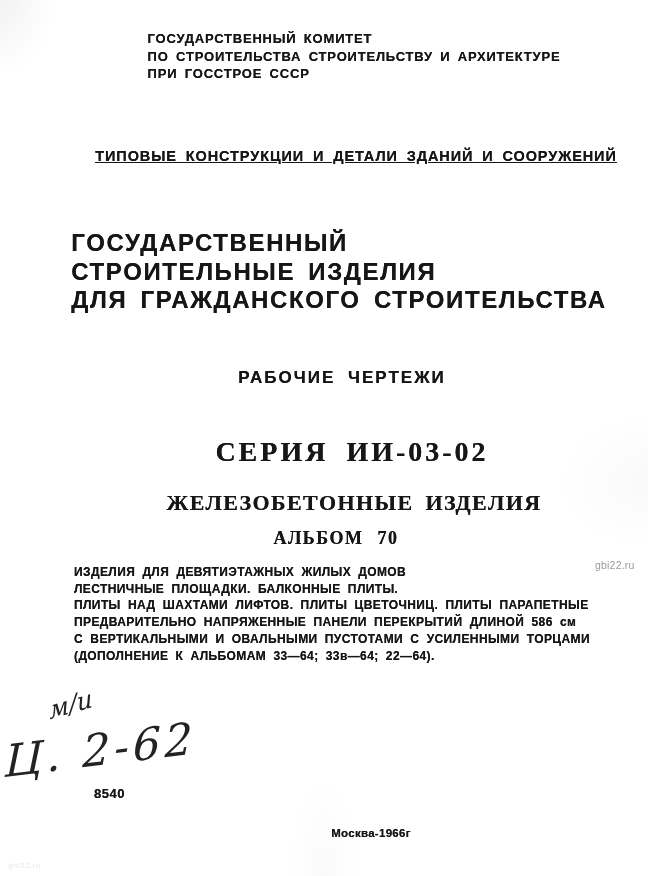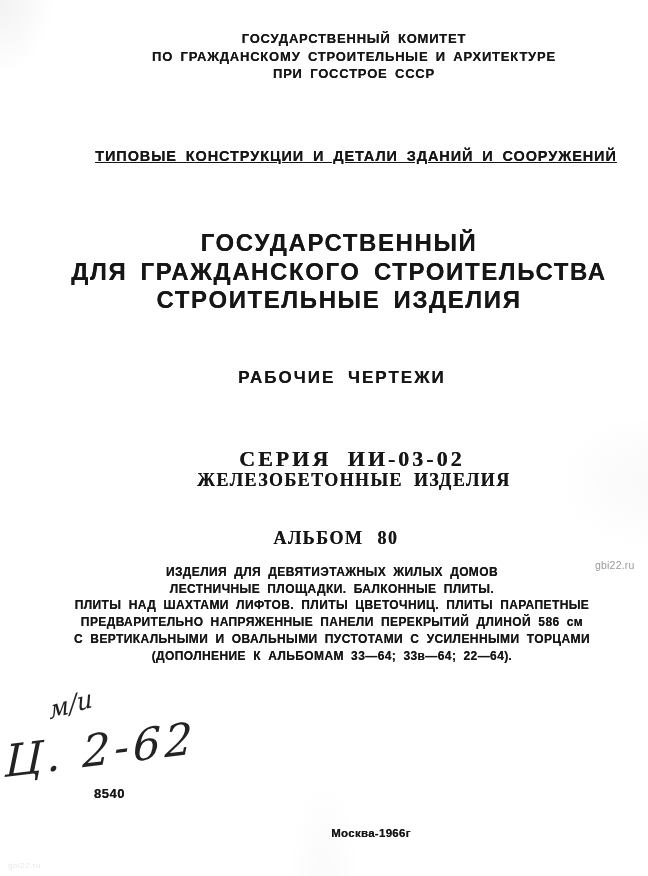--- a/index.html
+++ b/index.html
@@ -10,43 +10,43 @@
     background:#ffffff;
     background-image:
       radial-gradient(ellipse at 0% 0%, rgba(0,0,0,0.05), transparent 6%),
       radial-gradient(ellipse at 100% 55%, rgba(0,0,0,0.025), transparent 10%),
       radial-gradient(ellipse at 50% 100%, rgba(0,0,0,0.02), transparent 8%);
     overflow:hidden;
     font-family:"Liberation Sans", sans-serif;
     color:#161616;
   }
   .abs{position:absolute;}
-  .ctr{left:50%;white-space:nowrap;text-align:center;}
+  .ctr{left:50%;white-space:nowrap;text-align:left;}
   .ink{color:#161616;text-shadow:0 0 0.6px rgba(10,10,10,0.85);}
   
   .org{top:30px;transform:translateX(calc(-50% + 30px));
        font-size:13px;font-weight:bold;line-height:17.5px;
        letter-spacing:0.8px;word-spacing:3px;}
   
   .series-hdr{top:148px;transform:translateX(calc(-50% + 32px));
        font-size:14.5px;font-weight:bold;letter-spacing:0.9px;word-spacing:4px;text-decoration:underline;}
   
   .main-title{top:229px;transform:translateX(calc(-50% + 15px));
        font-size:24px;font-weight:bold;line-height:28.5px;
        letter-spacing:1.6px;word-spacing:5px;}
   
   .doc-type{top:368px;transform:translateX(calc(-50% + 18px));
        font-size:17px;font-weight:bold;letter-spacing:2px;word-spacing:6px;}
   
   .series-num{top:436px;transform:translateX(calc(-50% + 28px));
        font-family:"Liberation Serif", serif;
-       font-size:22px;font-weight:bold;letter-spacing:3px;word-spacing:8px;margin-top:10px;}
-  .material{top:470px;transform:translateX(calc(-50% + 30px));
+       font-size:28px;font-weight:bold;letter-spacing:3px;word-spacing:8px;}
+  .material{top:490px;transform:translateX(calc(-50% + 30px));
        font-family:"Liberation Serif", serif;
-       font-size:18px;font-weight:bold;letter-spacing:1.4px;word-spacing:5px;}
+       font-size:22px;font-weight:bold;letter-spacing:1.4px;word-spacing:5px;}
   .album{top:528px;transform:translateX(calc(-50% + 12px));
        font-family:"Liberation Serif", serif;
        font-size:18px;font-weight:bold;letter-spacing:1.5px;word-spacing:8px;}
   
   .contents{top:564px;transform:translateX(calc(-50% + 8px));
        font-size:12px;font-weight:bold;line-height:16.7px;
        letter-spacing:0.4px;word-spacing:3.5px;}
   
   .watermark{top:559px;left:595px;font-size:10.5px;color:#9a9a9a;
        font-weight:normal;letter-spacing:0.2px;}
@@ -64,39 +64,39 @@
   .imprint{top:827px;transform:translateX(calc(-50% + 47px));
        font-size:11.5px;font-weight:bold;letter-spacing:0.3px;}
 </style>
 </head>
 <body>
 
 <div class="sheet">
 
   <div class="abs ctr org ink">
     <div>ГОСУДАРСТВЕННЫЙ КОМИТЕТ</div>
-    <div>ПО ГРАЖДАНСКОМУ СТРОИТЕЛЬНЫЕ И АРХИТЕКТУРЕ</div>
+    <div>ПО СТРОИТЕЛЬСТВА СТРОИТЕЛЬСТВУ И АРХИТЕКТУРЕ</div>
     <div>ПРИ ГОССТРОЕ СССР</div>
   </div>
 
   <div class="abs ctr series-hdr ink">ТИПОВЫЕ КОНСТРУКЦИИ И ДЕТАЛИ ЗДАНИЙ И СООРУЖЕНИЙ</div>
 
   <div class="abs ctr main-title ink">
     <div>ГОСУДАРСТВЕННЫЙ</div>
+    <div>СТРОИТЕЛЬНЫЕ ИЗДЕЛИЯ</div>
     <div>ДЛЯ ГРАЖДАНСКОГО СТРОИТЕЛЬСТВА</div>
-    <div>СТРОИТЕЛЬНЫЕ ИЗДЕЛИЯ</div>
   </div>
 
   <div class="abs ctr doc-type ink">РАБОЧИЕ ЧЕРТЕЖИ</div>
 
   <div class="abs ctr series-num ink">СЕРИЯ ИИ-03-02</div>
 
   <div class="abs ctr material ink">ЖЕЛЕЗОБЕТОННЫЕ ИЗДЕЛИЯ</div>
 
-  <div class="abs ctr album ink">АЛЬБОМ 80</div>
+  <div class="abs ctr album ink">АЛЬБОМ 70</div>
 
   <div class="abs ctr contents ink">
     <div>ИЗДЕЛИЯ ДЛЯ ДЕВЯТИЭТАЖНЫХ ЖИЛЫХ ДОМОВ</div>
     <div>ЛЕСТНИЧНЫЕ ПЛОЩАДКИ. БАЛКОННЫЕ ПЛИТЫ.</div>
     <div>ПЛИТЫ НАД ШАХТАМИ ЛИФТОВ. ПЛИТЫ ЦВЕТОЧНИЦ. ПЛИТЫ ПАРАПЕТНЫЕ</div>
     <div>ПРЕДВАРИТЕЛЬНО НАПРЯЖЕННЫЕ ПАНЕЛИ ПЕРЕКРЫТИЙ ДЛИНОЙ 586 см</div>
     <div>С ВЕРТИКАЛЬНЫМИ И ОВАЛЬНЫМИ ПУСТОТАМИ С УСИЛЕННЫМИ ТОРЦАМИ</div>
     <div>(ДОПОЛНЕНИЕ К АЛЬБОМАМ 33—64; 33в—64; 22—64).</div>
   </div>
 

